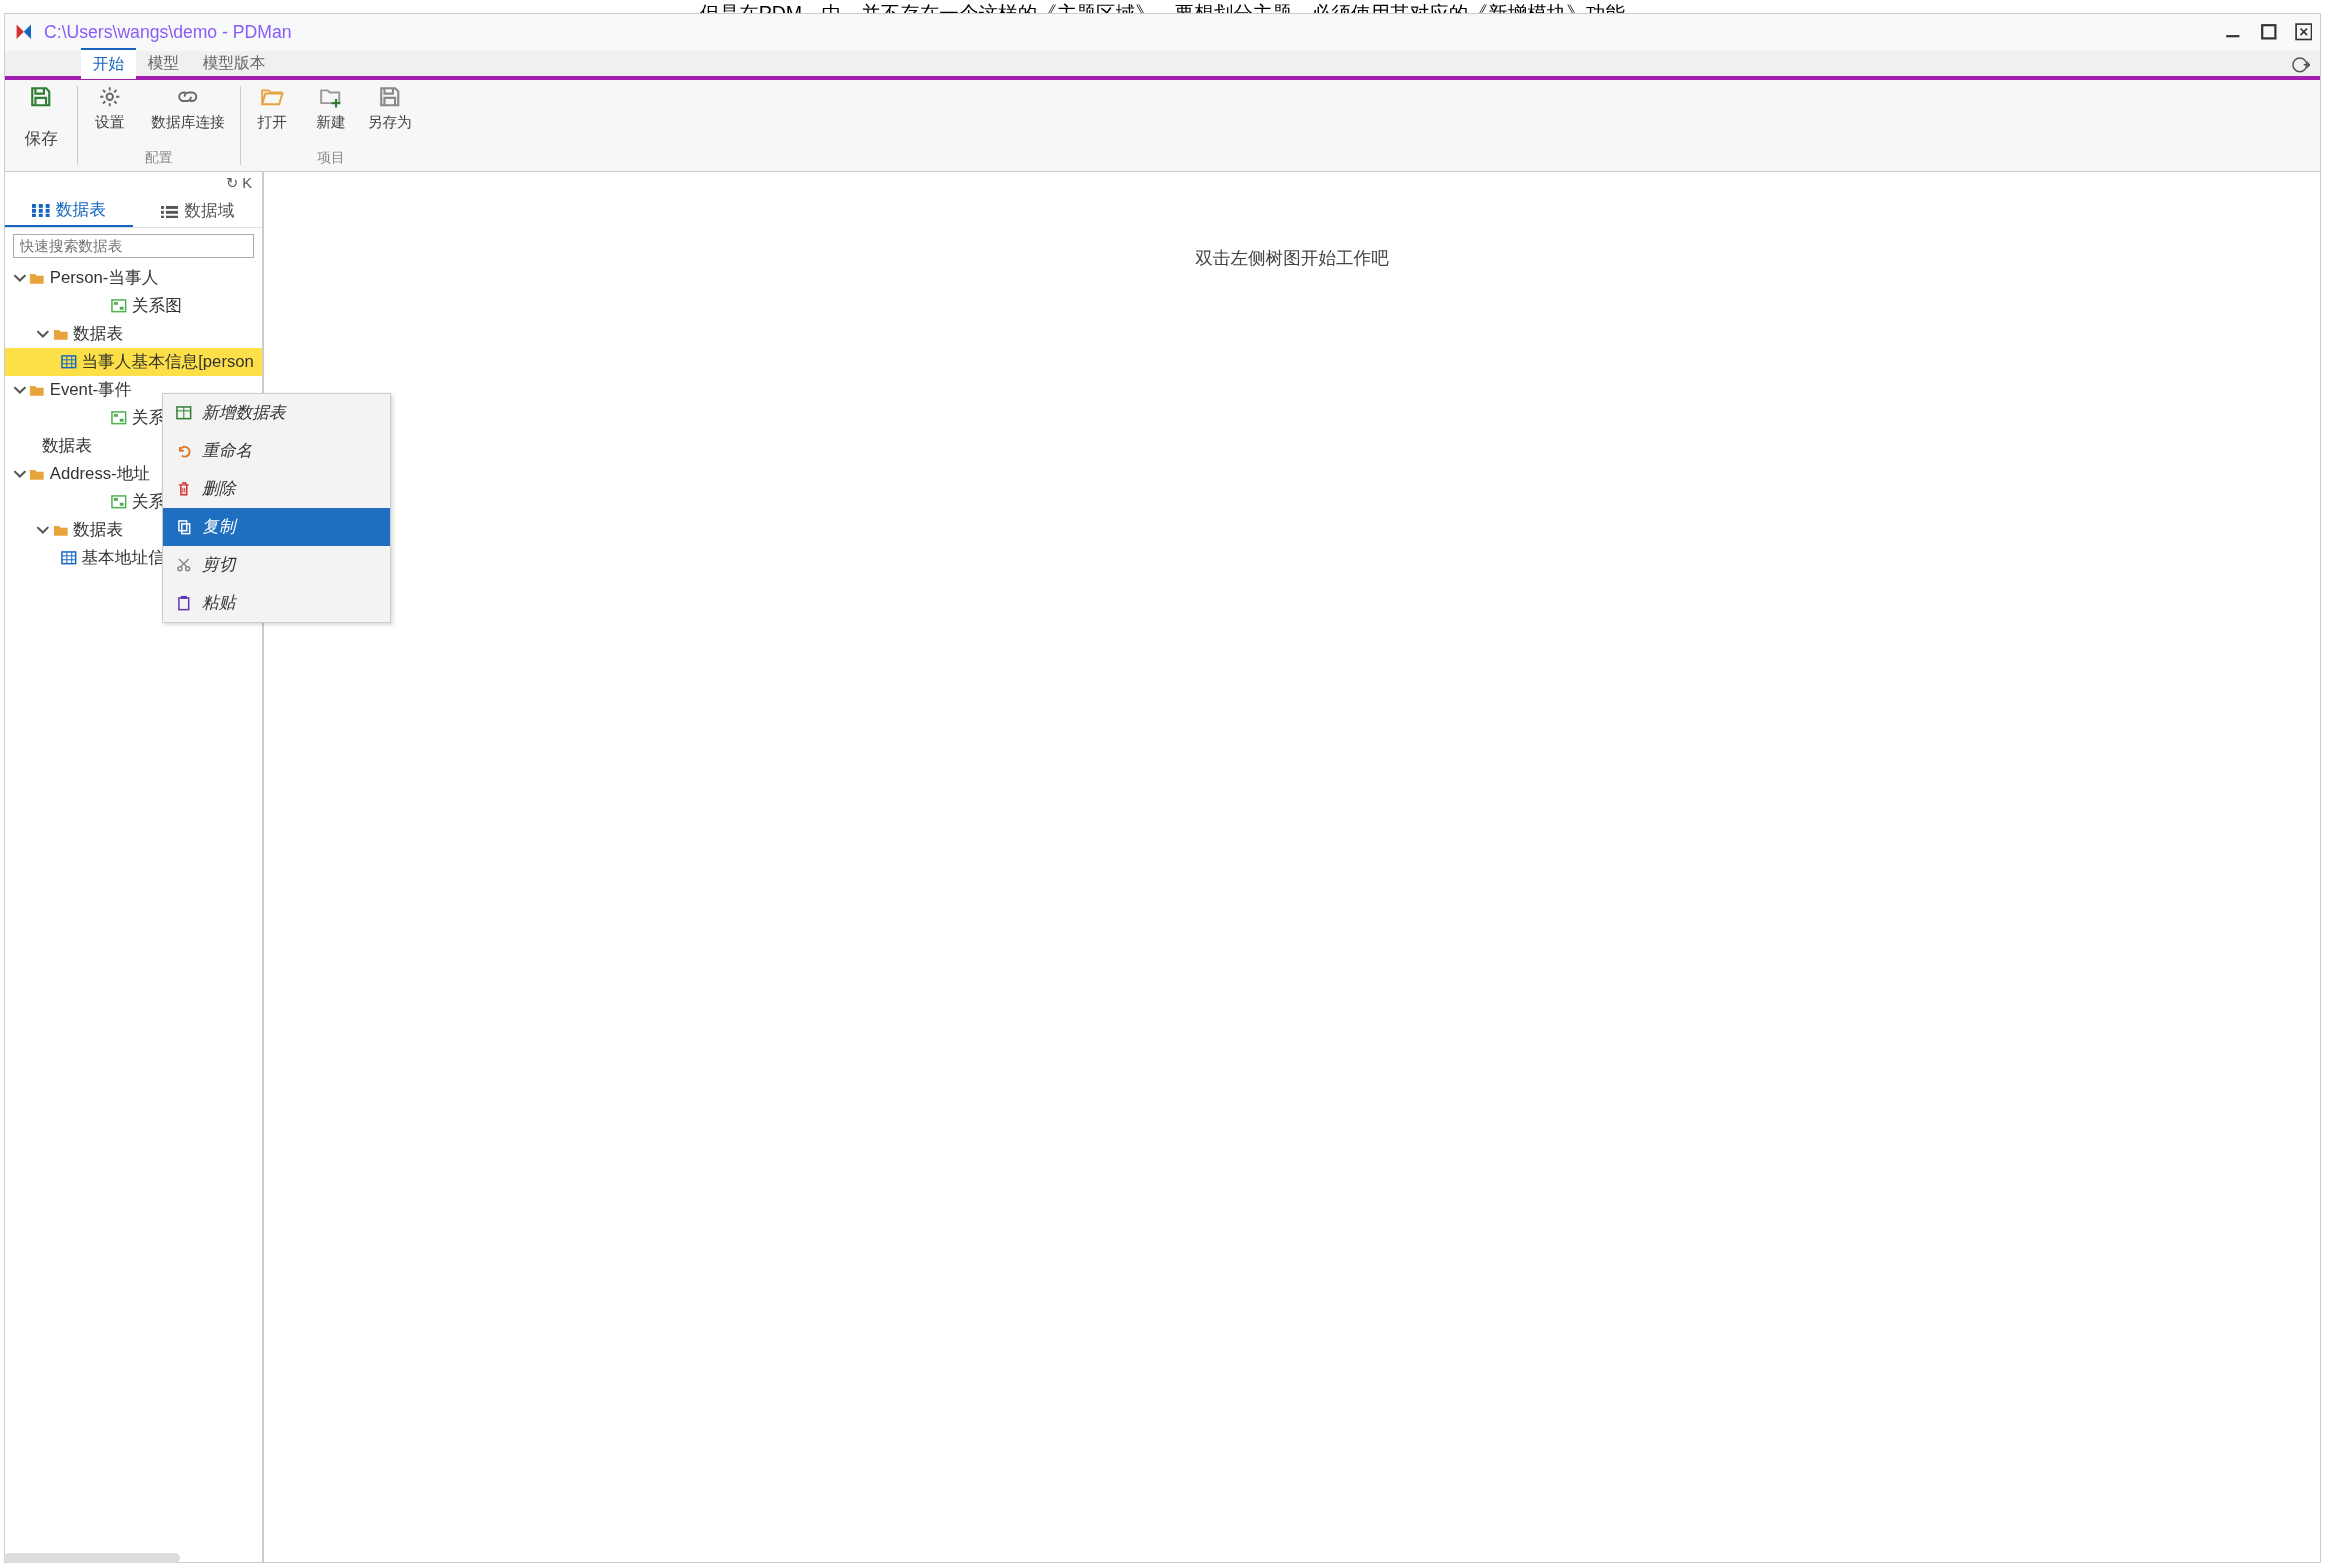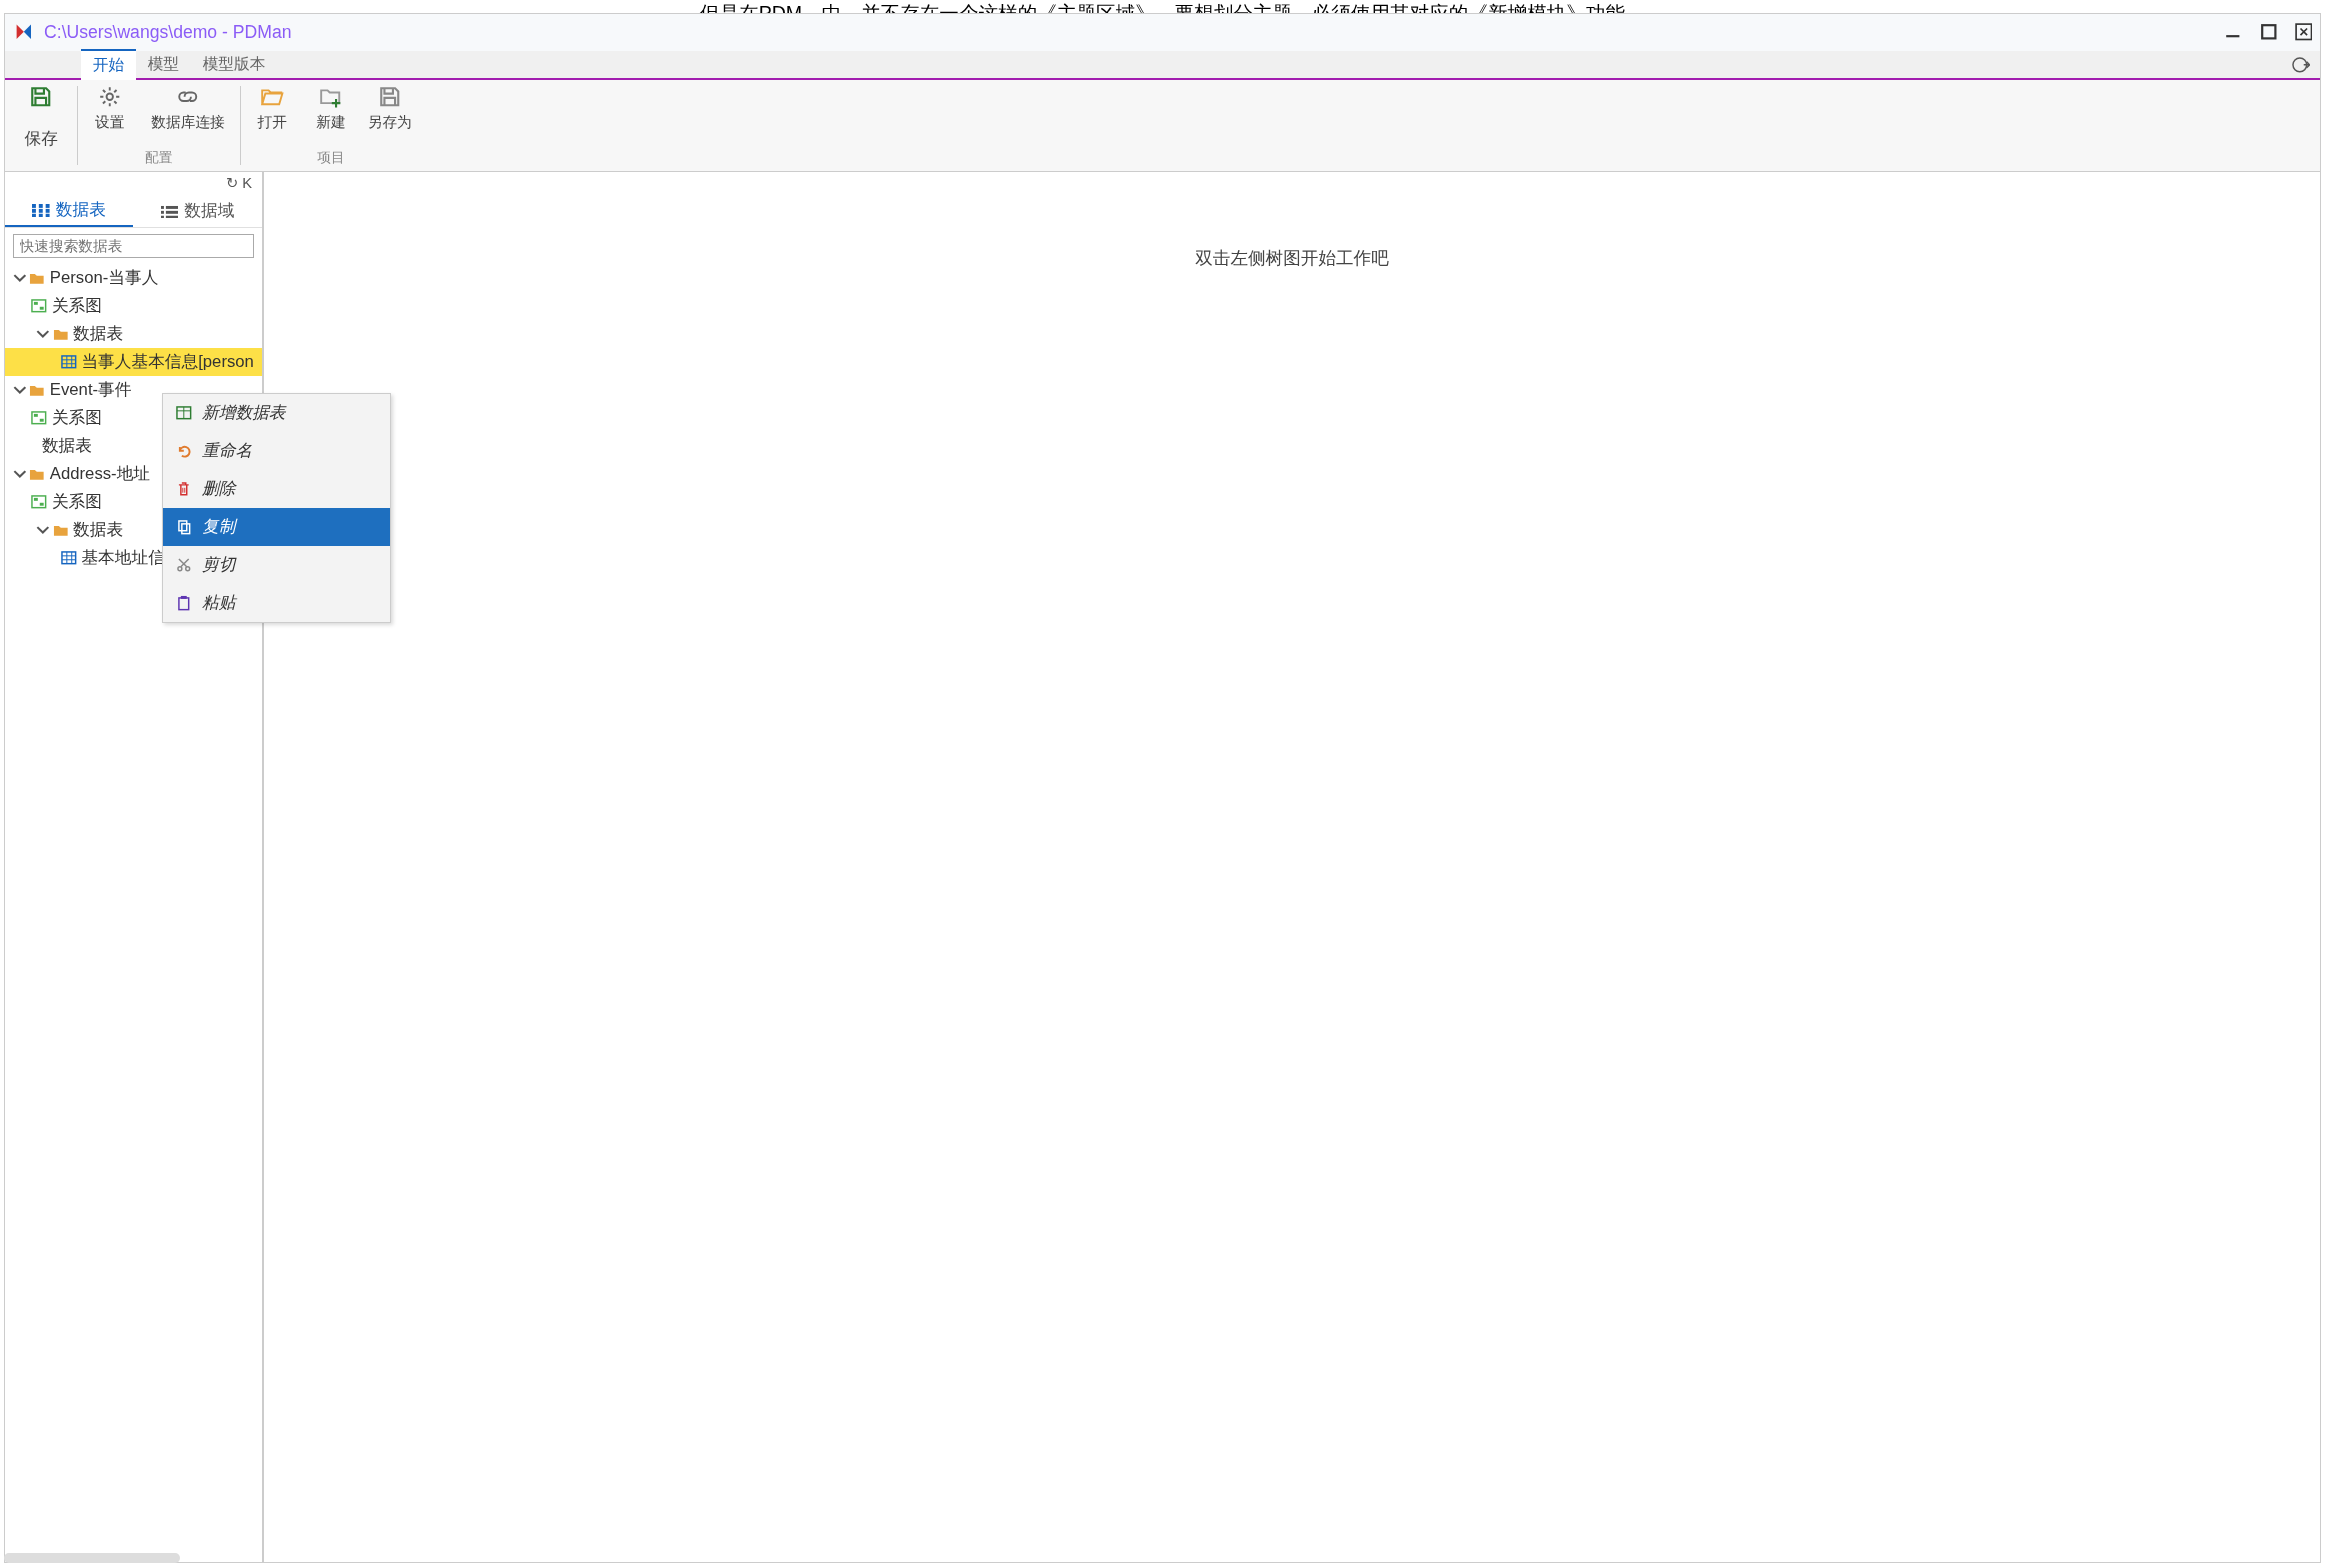--- a/index.html
+++ b/index.html
@@ -6,21 +6,21 @@
 html, body { width: 100%; height: 100%; background: #fff; }
 .outer-text { position: absolute; top: 0; left: 0; right: 0; font-size: 19.6px; text-align: center; color: #000; padding-top: 0; height: 13.7px; overflow: hidden; }
 .window { position: absolute; left: 3.9px; top: 12.7px; right: 3.9px; bottom: 3.9px; border: 1px solid #ccc; background: #fff; display: flex; flex-direction: column; }
 .titlebar { height: 37px; background: #f7f9fb; display: flex; align-items: center; padding: 0 7.8px; }
 .app-logo { width: 21.6px; height: 21.6px; margin-right: 9.8px; position: relative; }
 .app-logo svg { width: 100%; height: 100%; }
 .title-text { color: #8b5cf6; font-size: 17.6px; flex: 1; }
 .win-controls { display: flex; gap: 17.6px; align-items: center; }
 .win-btn { width: 17.6px; height: 17.6px; display: flex; align-items: center; justify-content: center; cursor: pointer; }
 .win-btn svg { width: 100%; height: 100%; }
-.menubar { height: 29px; background: #f0f0f0; display: flex; padding-left: 76px; align-items: center; font-size: 15.7px; color: #666; border-bottom: 2px solid #a21caf; position: relative; }
+.menubar { height: 29px; background: #f0f0f0; display: flex; padding-left: 76px; align-items: center; font-size: 15.7px; color: #666; border-bottom: 4px solid #a21caf; position: relative; }
 .menubar .refresh-icon { position: absolute; right: 9.8px; top: 3.9px; width: 19.6px; height: 19.6px; cursor: pointer; }
 .menu-tab { padding: 3.9px 11.8px; cursor: pointer; }
 .menu-tab.active { background: #fff; color: #1565c0; border-top: 2px solid #1565c0; }
 .toolbar { height: 92px; background: #f7f7f7; display: flex; border-bottom: 1px solid #ccc; }
 .toolbar-group { display: flex; flex-direction: column; align-items: center; padding: 0 7.8px; position: relative; }
 .toolbar-group + .toolbar-group::before { content: ""; position: absolute; left: 0; top: 5.9px; bottom: 5.9px; width: 1px; background: #ccc; }
 .toolbar-row { display: flex; gap: 9.8px; padding-top: 3.9px; }
 .toolbar-item { display: flex; flex-direction: column; align-items: center; width: 49px; cursor: pointer; }
 .toolbar-item.wide { width: 88px; }
 .toolbar-item.save { width: 57px; padding-top: 3.9px; }
@@ -34,21 +34,21 @@
 .sidebar-tab { flex: 1; display: flex; align-items: center; justify-content: center; gap: 5.9px; cursor: pointer; font-size: 16.7px; color: #555; }
 .sidebar-tab.active { color: #1565c0; border-bottom: 2.9px solid #1565c0; }
 .sidebar-tab .tab-icon { width: 17.6px; height: 13.7px; }
 .search-box { margin: 5.9px 7.8px; }
 .search-box input { width: 100%; height: 23.5px; border: 1px solid #aaa; padding: 0 5.9px; font-size: 14.7px; background: #fff; }
 .tree { flex: 1; overflow: auto; font-size: 16.7px; color: #333; }
 .tree-row { display: flex; align-items: center; height: 28px; padding-left: 7.8px; cursor: pointer; white-space: nowrap; overflow: hidden; }
 .tree-row.selected { background: #fde047; }
 .tree-row .chevron { width: 13.7px; height: 13.7px; margin-right: 2px; display: inline-flex; align-items: center; justify-content: center; }
 .tree-row .node-icon { width: 17.6px; height: 17.6px; margin-right: 3.9px; display: inline-flex; align-items: center; justify-content: center; }
-.indent-1 { padding-left: 25.5px; }
+.indent-1 { padding-left: 25.5px; justify-content: center; }
 .indent-2 { padding-left: 31px; }
 .indent-3 { padding-left: 55px; }
 .main { flex: 1; display: flex; align-items: flex-start; justify-content: center; padding-top: 74px; position: relative; }
 .main-placeholder { color: #444; font-size: 17.6px; }
 .context-menu { position: absolute; left: 157px; top: 379px; width: 229px; background: #f3f3f3; border: 1px solid #ccc; box-shadow: 2px 2px 3.9px rgba(0,0,0,0.15); z-index: 100; font-style: italic; }
 .context-item { height: 38px; display: flex; align-items: center; gap: 9.8px; padding: 0 11.8px; font-size: 16.7px; color: #333; cursor: pointer; }
 .context-item.highlighted { background: #1e6fbf; color: #fff; }
 .context-item .ctx-icon { width: 17.6px; height: 17.6px; display: inline-flex; align-items: center; justify-content: center; }
 .scrollbar-bottom { position: absolute; left: 3.9px; bottom: 3.9px; width: 176px; height: 9.8px; background: #ddd; border-radius: 4.9px; }
 </style>

